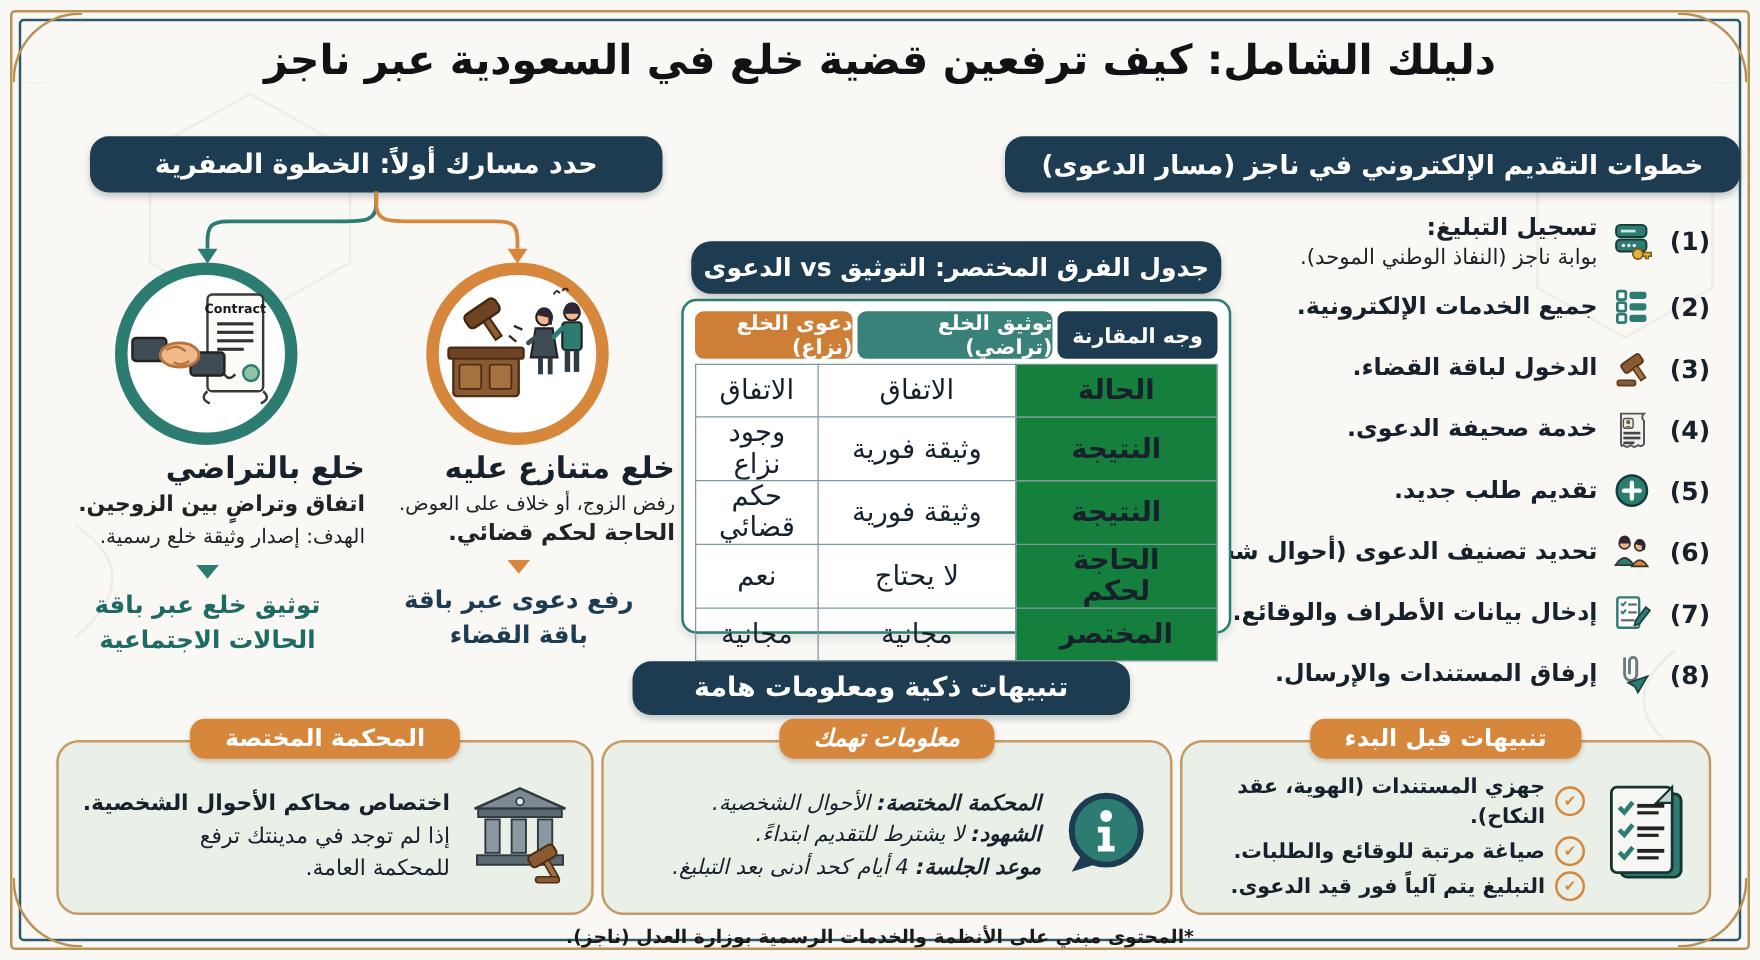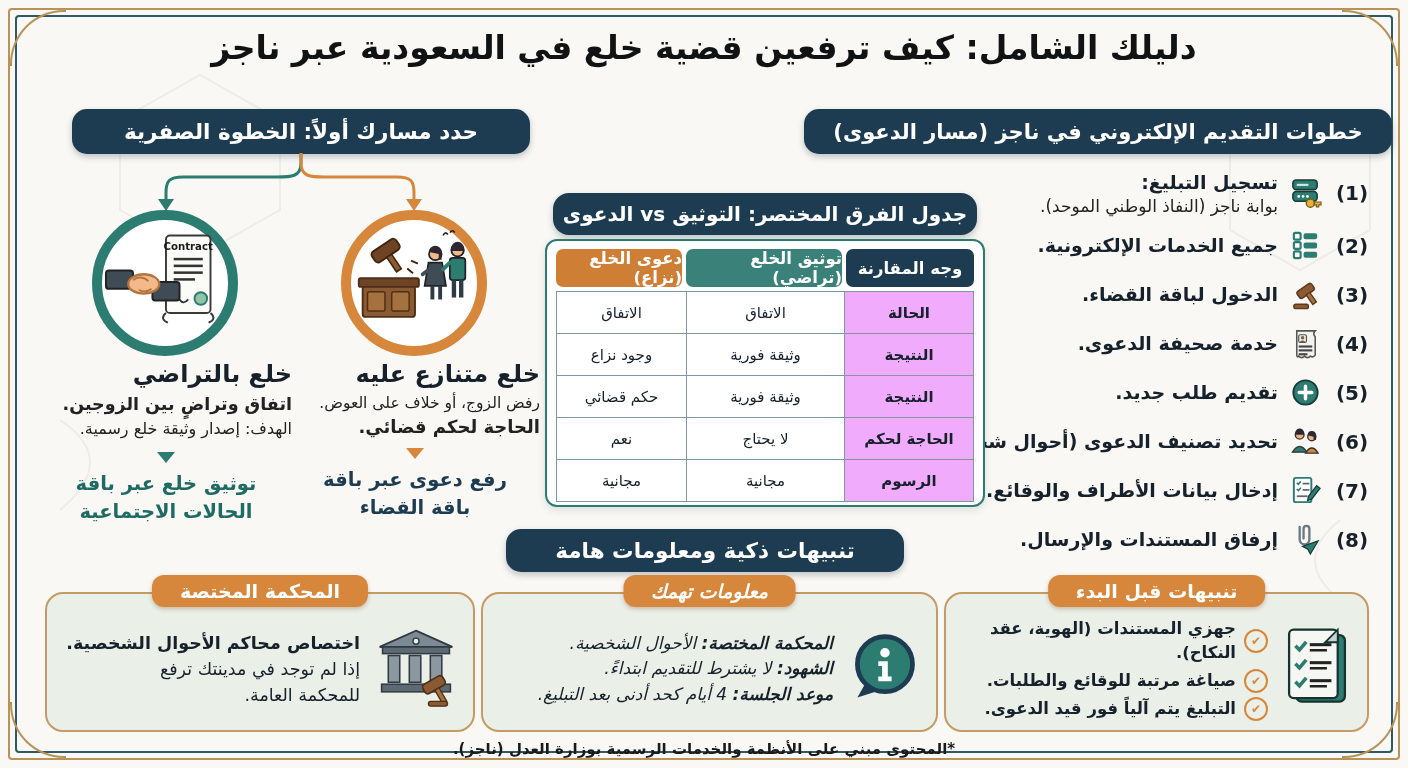--- a/index.html
+++ b/index.html
@@ -44,22 +44,22 @@
   .tcard{position:absolute;left:545px;top:239px;width:440px;height:268px;background:#fff;
          border:2.5px solid #2c7c72;border-radius:12px;box-sizing:border-box;padding:8px 9px;
          box-shadow:0 3px 8px rgba(20,40,55,.12);}
   .thead{display:flex;gap:4px;margin-bottom:4px;}
   .tchip{border-radius:7px;color:#fff;font-weight:bold;font-size:16.5px;display:flex;
          align-items:center;justify-content:center;height:38px;}
   .tchip.navy{background:#1d3c52;width:128px;}
   .tchip.teal{background:#3a8179;width:156px;}
   .tchip.orange{background:#cf7f35;flex:1;}
   table.cmp{width:100%;border-collapse:collapse;table-layout:fixed;}
-  table.cmp td{border:1px solid #7f97a1;font-size:15px;text-align:center;height:41px;padding:0 0;}
-  table.cmp td.lab{background:#f0abfc;font-weight:800;width:128px;}
+  table.cmp td{border:1px solid #7f97a1;font-size:22px;text-align:center;height:41px;padding:0 16px;}
+  table.cmp td.lab{background:#15803d;font-weight:800;width:128px;}
   table.cmp col.c2{width:158px;}
   
   .bbox{position:absolute;top:592px;height:140px;background:#eaefe8;border:2px solid #c49a66;
         border-radius:18px;box-sizing:border-box;}
   .badge{position:absolute;top:-19px;left:50%;transform:translateX(-50%);background:#d6873b;color:#fff;
          font-size:19px;font-weight:800;padding:5px 28px;border-radius:12px;white-space:nowrap;
          box-shadow:0 2px 4px rgba(120,70,20,.3);}
   .bbox-inner{display:flex;align-items:center;gap:13px;height:100%;box-sizing:border-box;padding:22px 14px 8px;}
   .btext{flex:1;text-align:right;font-size:17px;line-height:1.5;color:#16212b;}
   .chk-row{display:flex;align-items:center;gap:8px;font-weight:800;font-size:16.5px;margin:3px 0;}
@@ -317,21 +317,21 @@
         <td class="lab">النتيجة</td>
         <td>وثيقة فورية</td>
         <td>حكم قضائي</td>
       </tr>
       <tr>
         <td class="lab">الحاجة لحكم</td>
         <td>لا يحتاج</td>
         <td>نعم</td>
       </tr>
       <tr>
-        <td class="lab">الرسوم</td>
+        <td class="lab">المختصر</td>
         <td>مجانية</td>
         <td>مجانية</td>
       </tr>
     </tbody>
       </table>
   </div>
 
   <div class="pill" style="left:506px;top:529px;width:398px;height:43px;font-size:21.5px;">تنبيهات ذكية ومعلومات هامة</div>
 
   <div class="bbox" style="left:45px;width:430px;">

